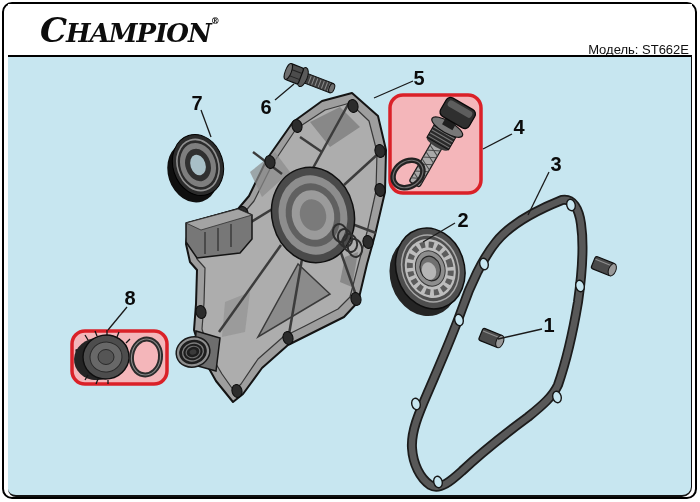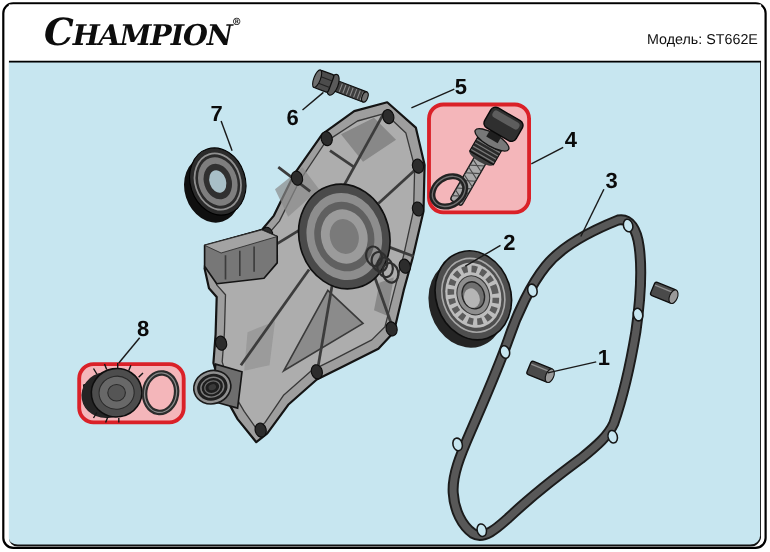--- a/index.html
+++ b/index.html
@@ -23,21 +23,21 @@
     font-family:"DejaVu Serif",serif;font-style:italic;font-weight:bold;
     font-size:15px;color:#141414;text-align:right;margin-top:-2px;padding-right:4px;
     text-shadow:-1.4px 0 #f2c200,1.4px 0 #f2c200,0 -1.4px #f2c200,0 1.4px #f2c200,
                 -1px -1px #f2c200,1px 1px #f2c200,-1px 1px #f2c200,1px -1px #f2c200;
   }
   .catalog-title{
     position:absolute;left:228px;top:33px;width:304px;text-align:center;
     font-size:13.5px;color:#101010;
   }
   .model-label{
-    position:absolute;left:553px;top:24px;width:128px;text-align:right;
+    position:absolute;left:553px;top:38px;width:128px;text-align:right;
     font-size:13px;color:#101010;
   }
   .diagram{
     position:absolute;left:8px;top:55px;width:684px;height:442px;
     background:#c7e6f0;
     border-top:2.5px solid #000;border-right:1.5px solid #111;border-bottom:2px solid #111;
     border-radius:0 0 10px 8px;box-sizing:border-box;
   }
   .diagram svg{position:absolute;left:0;top:0;}
   .callout{font-family:"Liberation Sans",sans-serif;font-weight:bold;font-size:20px;fill:#0b0b0b;}

